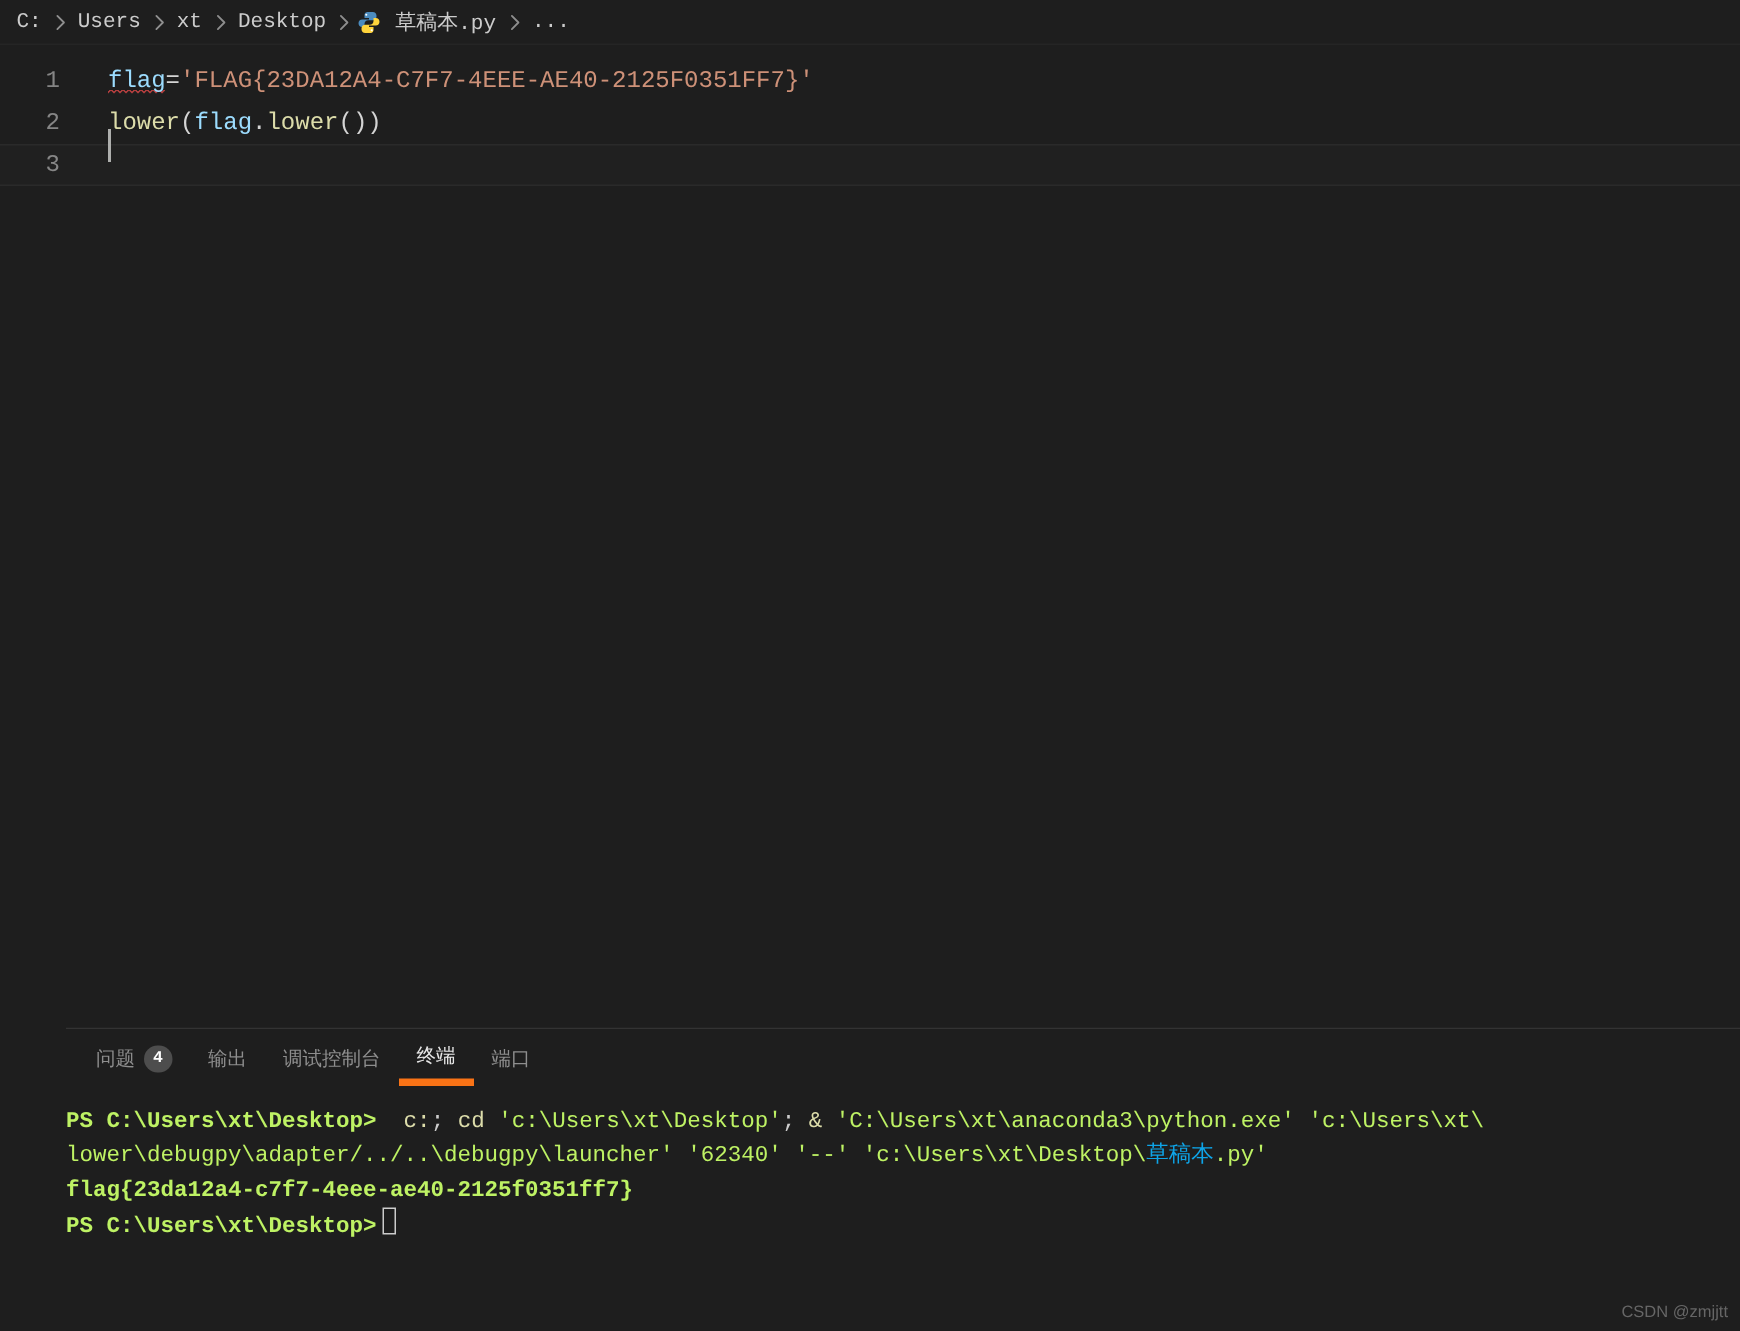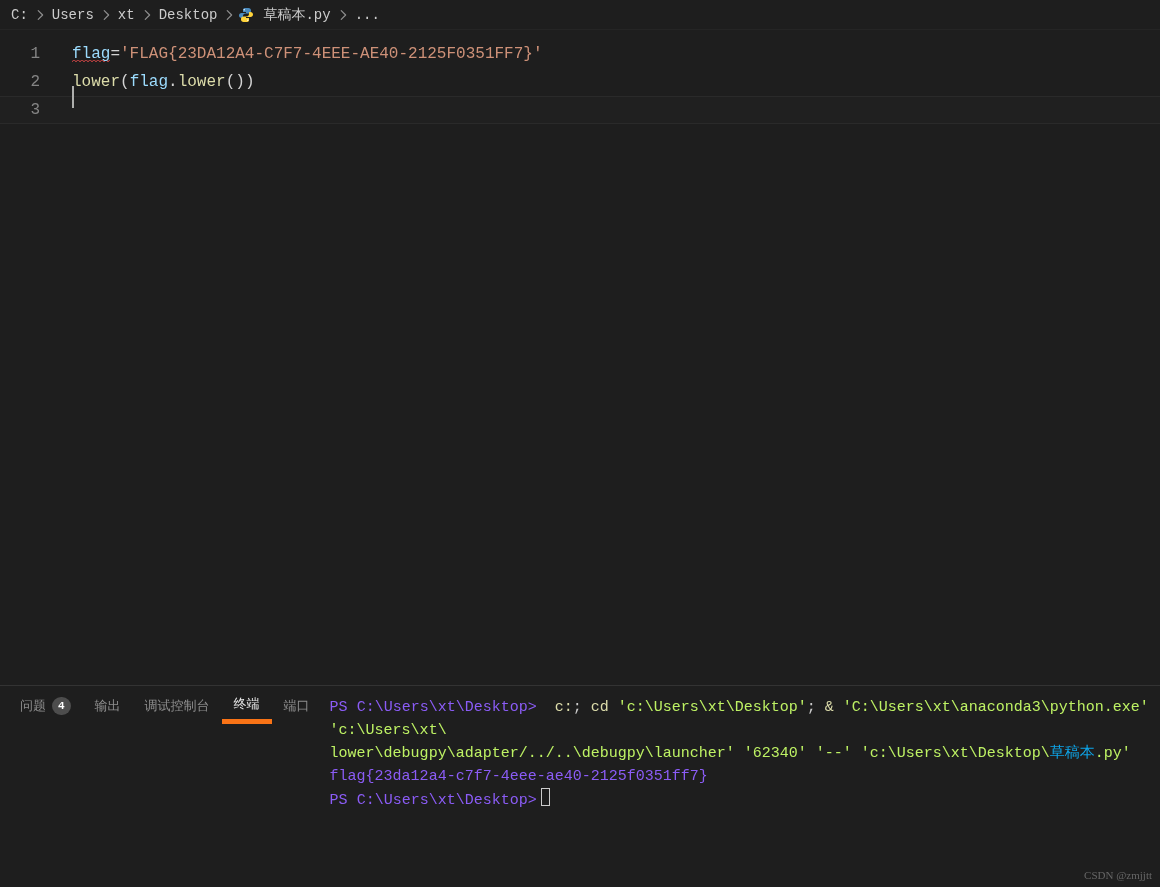--- a/index.html
+++ b/index.html
@@ -109,20 +109,22 @@
       background-size: 4px 4px;
       background-repeat: repeat-x;
       background-position: 0 100%;
       padding-bottom: 1px;
     }
     .panel {
       border-top: 1px solid #333333;
       height: 202px;
       background: #1e1e1e;
       display: flex;
+      flex-direction: column;
+      margin-left: 44px;
     }
     .panel-tabs {
       display: flex;
       align-items: center;
       height: 40px;
       padding: 0 8px;
       font-size: 13px;
     }
     .panel-tab {
       padding: 6px 12px;
@@ -155,37 +157,37 @@
       font-size: 15px;
       line-height: 23px;
       white-space: pre-wrap;
       word-break: break-all;
       color: #cccccc;
       overflow: hidden;
     }
     .term-cyan { color: #0ea5e9; }
     .term-yellow { color: #dcdcaa; }
     .term-orange { color: #bef264; }
-    .term-white { color: #8b5cf6; }
+    .term-white { color: #bef264; font-weight: bold; }
     .term-gray { color: #cccccc; }
     .term-cursor-box {
       display: inline-block;
       width: 9px;
       height: 18px;
       border: 1px solid #cccccc;
       vertical-align: -2px;
       margin-left: 4px;
     }
     .watermark {
       position: absolute;
       right: 8px;
       bottom: 6px;
       font-size: 11px;
       color: #666666;
-      font-family: Liberation Serif, serif;
+      font-family: Liberation Sans, sans-serif;
       text-align: center;
     }
     .chevron-icon svg { display: block; }
   </style>
 </head>
 <body>
 
 <div class="breadcrumb">
   <span class="seg">C:</span>
   <span class="sep chevron-icon">

